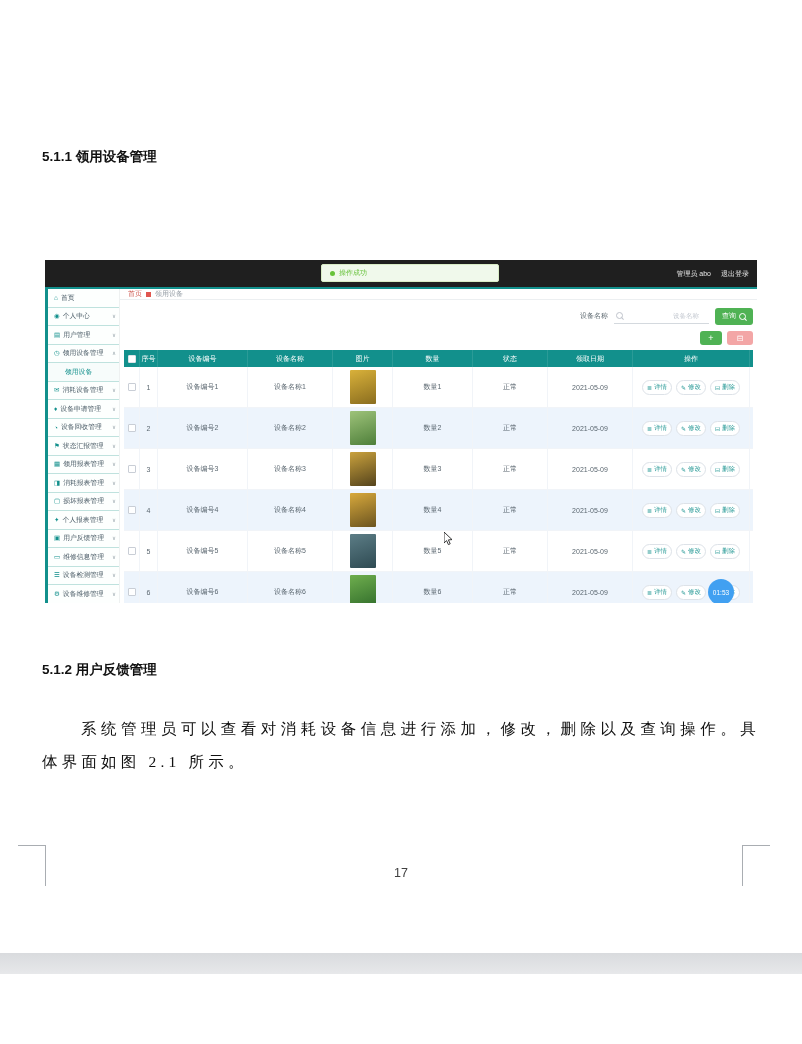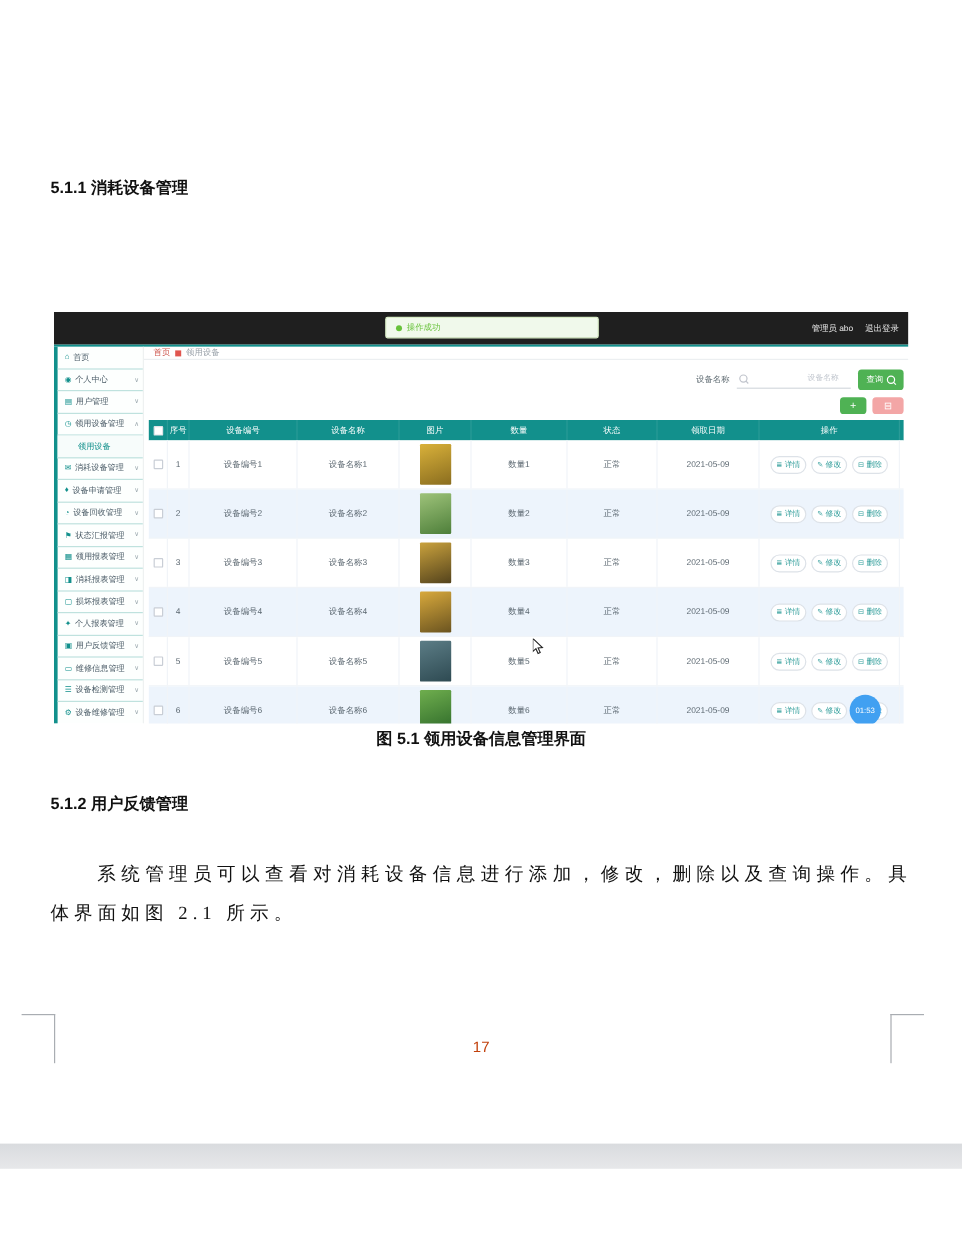--- a/index.html
+++ b/index.html
@@ -11,21 +11,21 @@
   .h2{position:absolute;top:82px;left:42px;font:bold 17px "Liberation Sans",sans-serif;color:#111;}
   .h3a{position:absolute;top:148px;left:42px;font:bold 13.5px "Liberation Sans",sans-serif;color:#111;}
   .h3b{position:absolute;top:661px;left:42px;font:bold 13.5px "Liberation Sans",sans-serif;color:#111;}
   .para{position:absolute;left:42px;width:718px;font-size:15.5px;line-height:33px;
         letter-spacing:4.2px;text-align:justify;color:#111;text-indent:39px;margin:0;}
   .p1{top:200px;}
   .p2{top:712px;}
   .caption{position:absolute;top:607px;left:0;width:802px;text-align:center;
            font:bold 13.5px "Liberation Sans",sans-serif;color:#111;}
   .page-num{position:absolute;top:866px;left:0;width:802px;text-align:center;
-            font:12.5px "Liberation Sans",sans-serif;color:#c2410c;}
+            font:12.5px "Liberation Sans",sans-serif;color:#404040;}
   .mark{position:absolute;width:27px;height:40px;top:845px;}
   .mark-l{left:18px;border-top:1px solid #a9adb2;border-right:1px solid #a9adb2;}
   .mark-r{left:742px;border-top:1px solid #a9adb2;border-left:1px solid #a9adb2;}
   .gray-band{position:absolute;top:953px;left:0;width:802px;height:21px;
              background:linear-gradient(#d9dbde,#e7e8ea);}
   
   .shot{position:absolute;left:45px;top:260px;width:712px;height:343px;overflow:hidden;
         background:#fff;font-family:"Liberation Sans",sans-serif;}
   .topbar{height:27px;background:#1f1f1f;position:relative;}
   .alert{position:absolute;left:276px;top:4px;width:178px;height:18px;background:#f0f9eb;
@@ -86,21 +86,21 @@
   .float-badge{position:absolute;left:663px;top:319px;width:26px;height:26px;border-radius:50%;
                background:#41a0f1;color:#fff;font-size:6.5px;display:flex;align-items:center;
                justify-content:center;}
   .cursor-svg{position:absolute;left:399px;top:272px;}
 </style>
 </head>
 <body>
 
 <div class="page">
 
-  <div class="h3a">5.1.1 消耗设备管理</div>
+  <div class="h3a">5.1.1 领用设备管理</div>
 
   <div class="shot">
     <div class="topbar">
       <div class="alert">
         <span class="dot"></span>
         <span class="msg">操作成功</span>
       </div>
       <div class="userbox">
         <span>管理员 abo</span>
         <span>退出登录</span>
@@ -401,21 +401,20 @@
           </div>
         </div>
       </div>
     </div>
     <svg class="cursor-svg" width="10" height="14" viewBox="0 0 10 14">
       <polygon points="0,0 0,11 2.6,8.6 4.4,12.6 6.2,11.8 4.4,7.9 8,7.6" fill="#fff" stroke="#222" stroke-width="0.9"></polygon>
     </svg>
     <div class="float-badge">01:53</div>
   </div>
 
-  <div class="caption">图 5.1 领用设备信息管理界面</div>
   <div class="h3b">5.1.2 用户反馈管理</div>
   <p class="para p2">系统管理员可以查看对消耗设备信息进行添加，修改，删除以及查询操作。具体界面如图 2.1 所示。</p>
 
   <div class="mark mark-l"></div>
   <div class="mark mark-r"></div>
   <div class="page-num">17</div>
   <div class="gray-band"></div>
 </div>
 
 </body></html>

